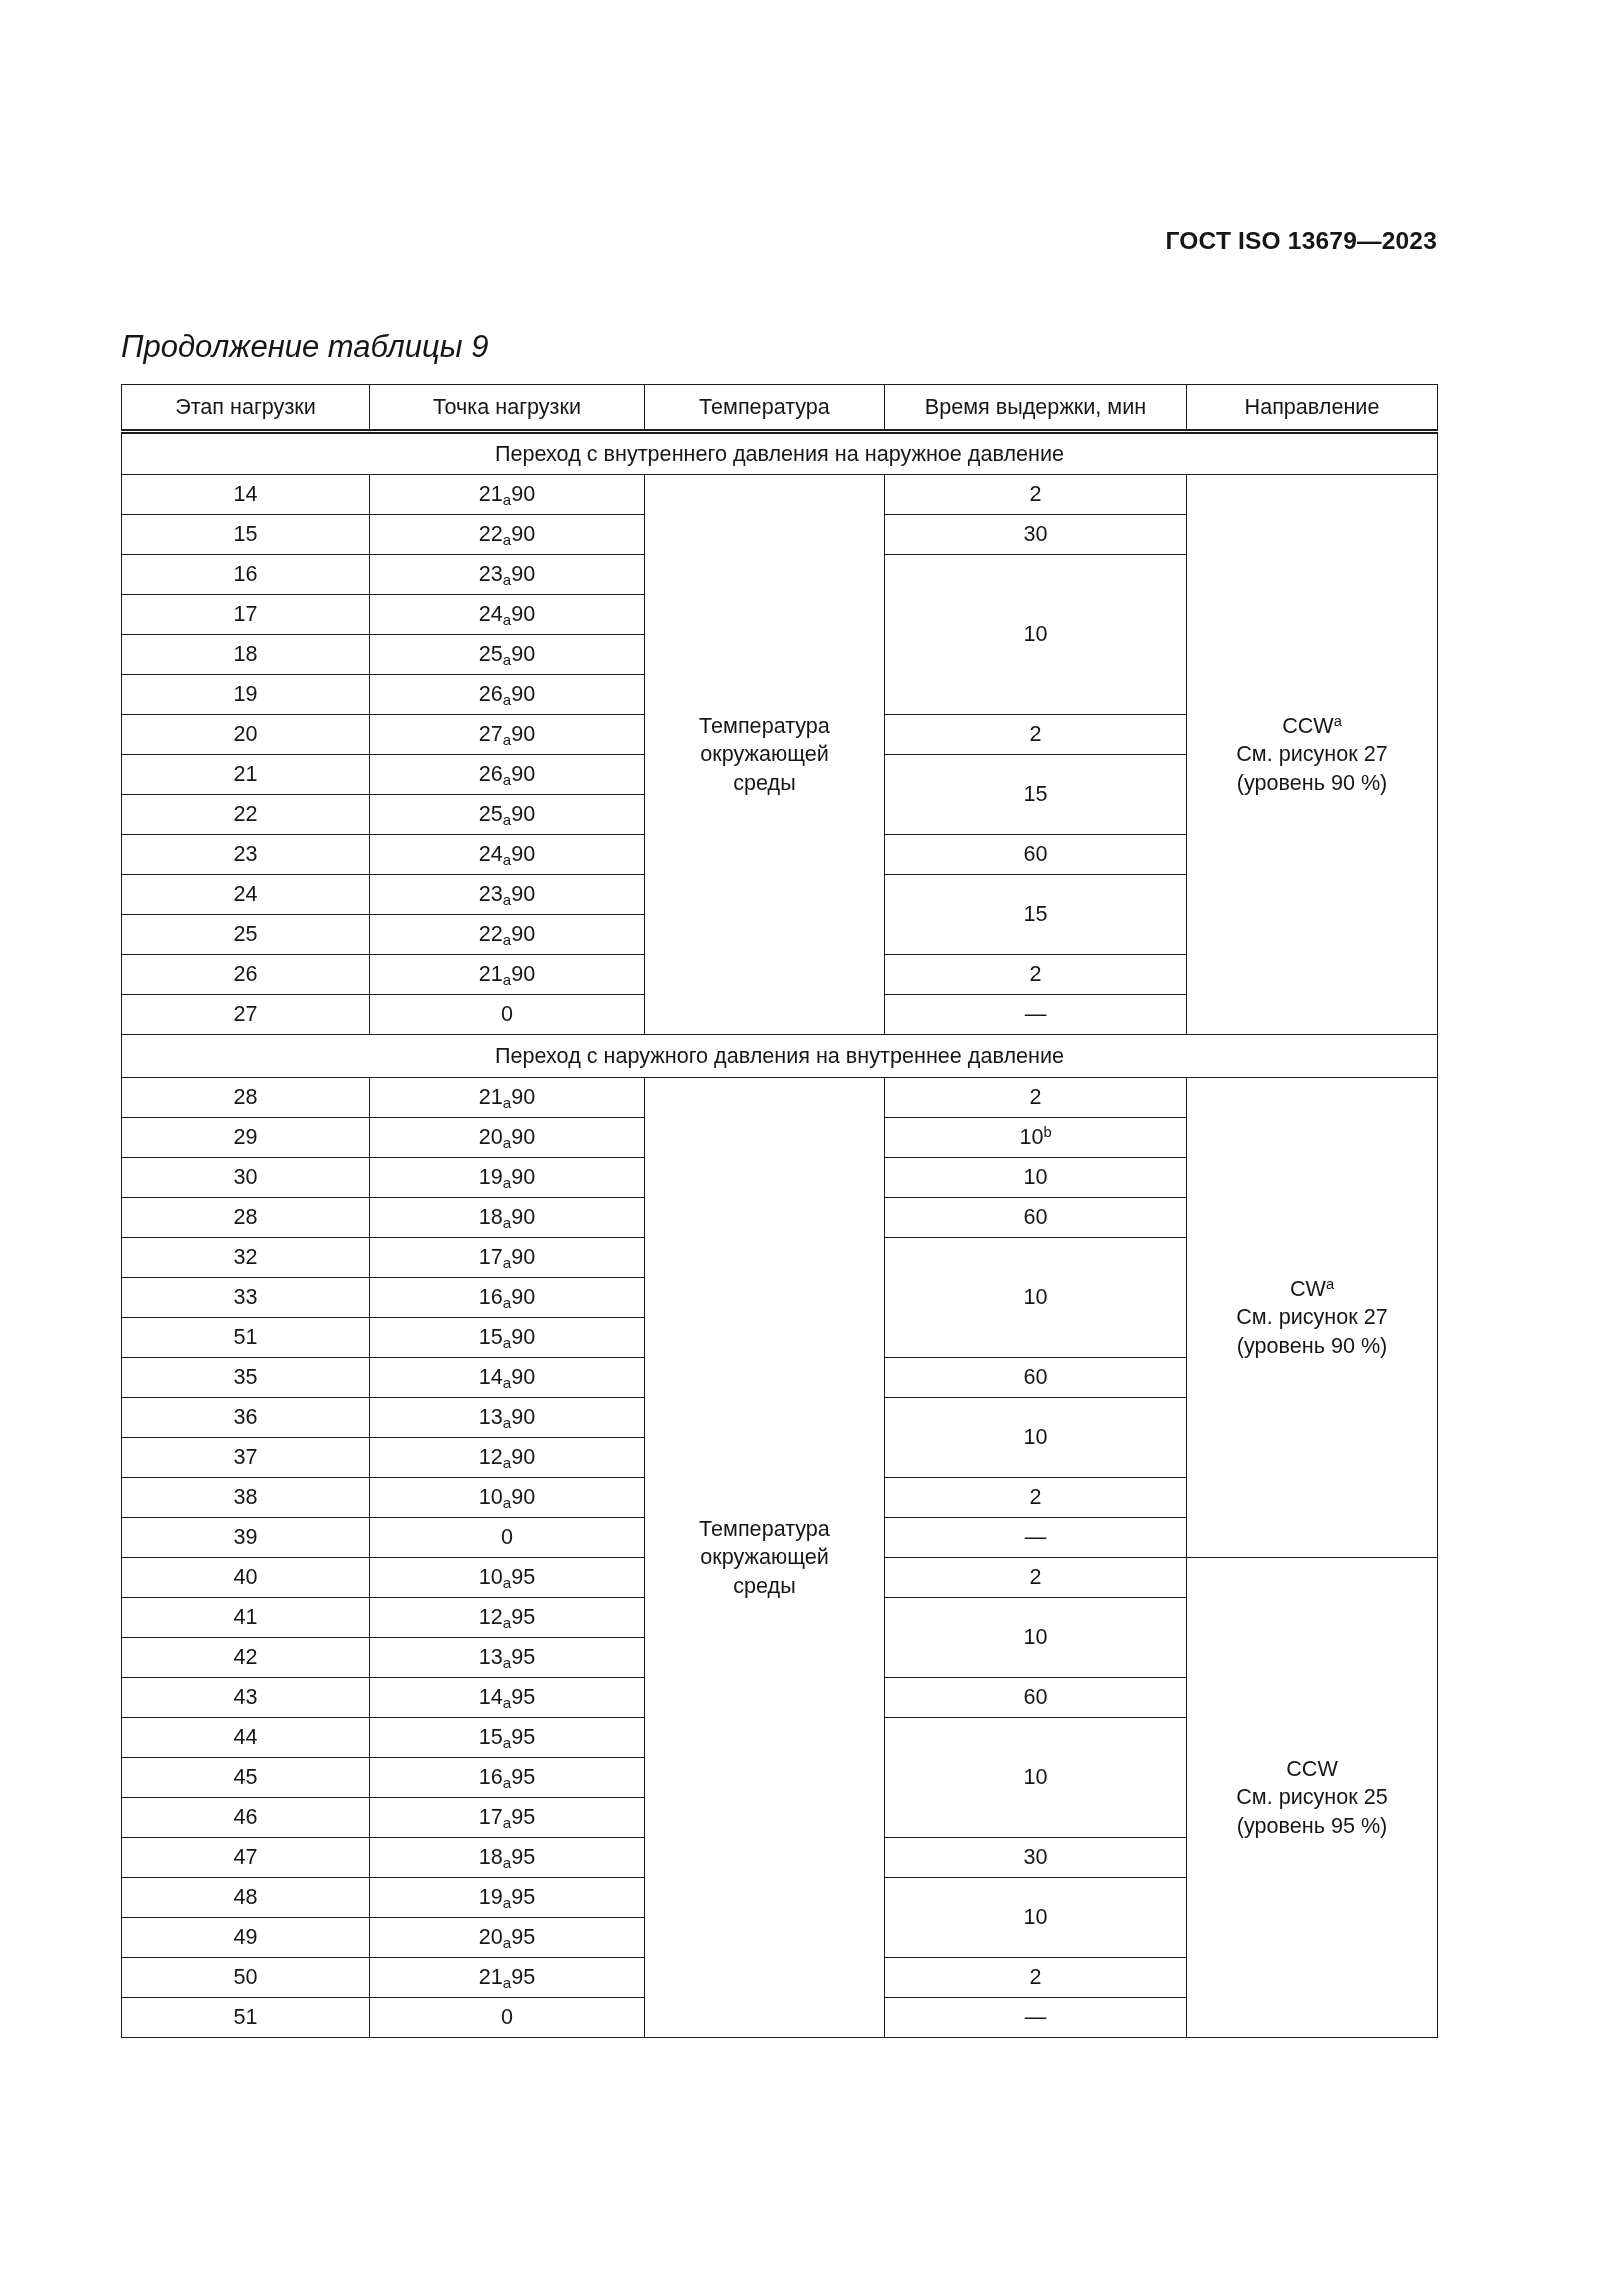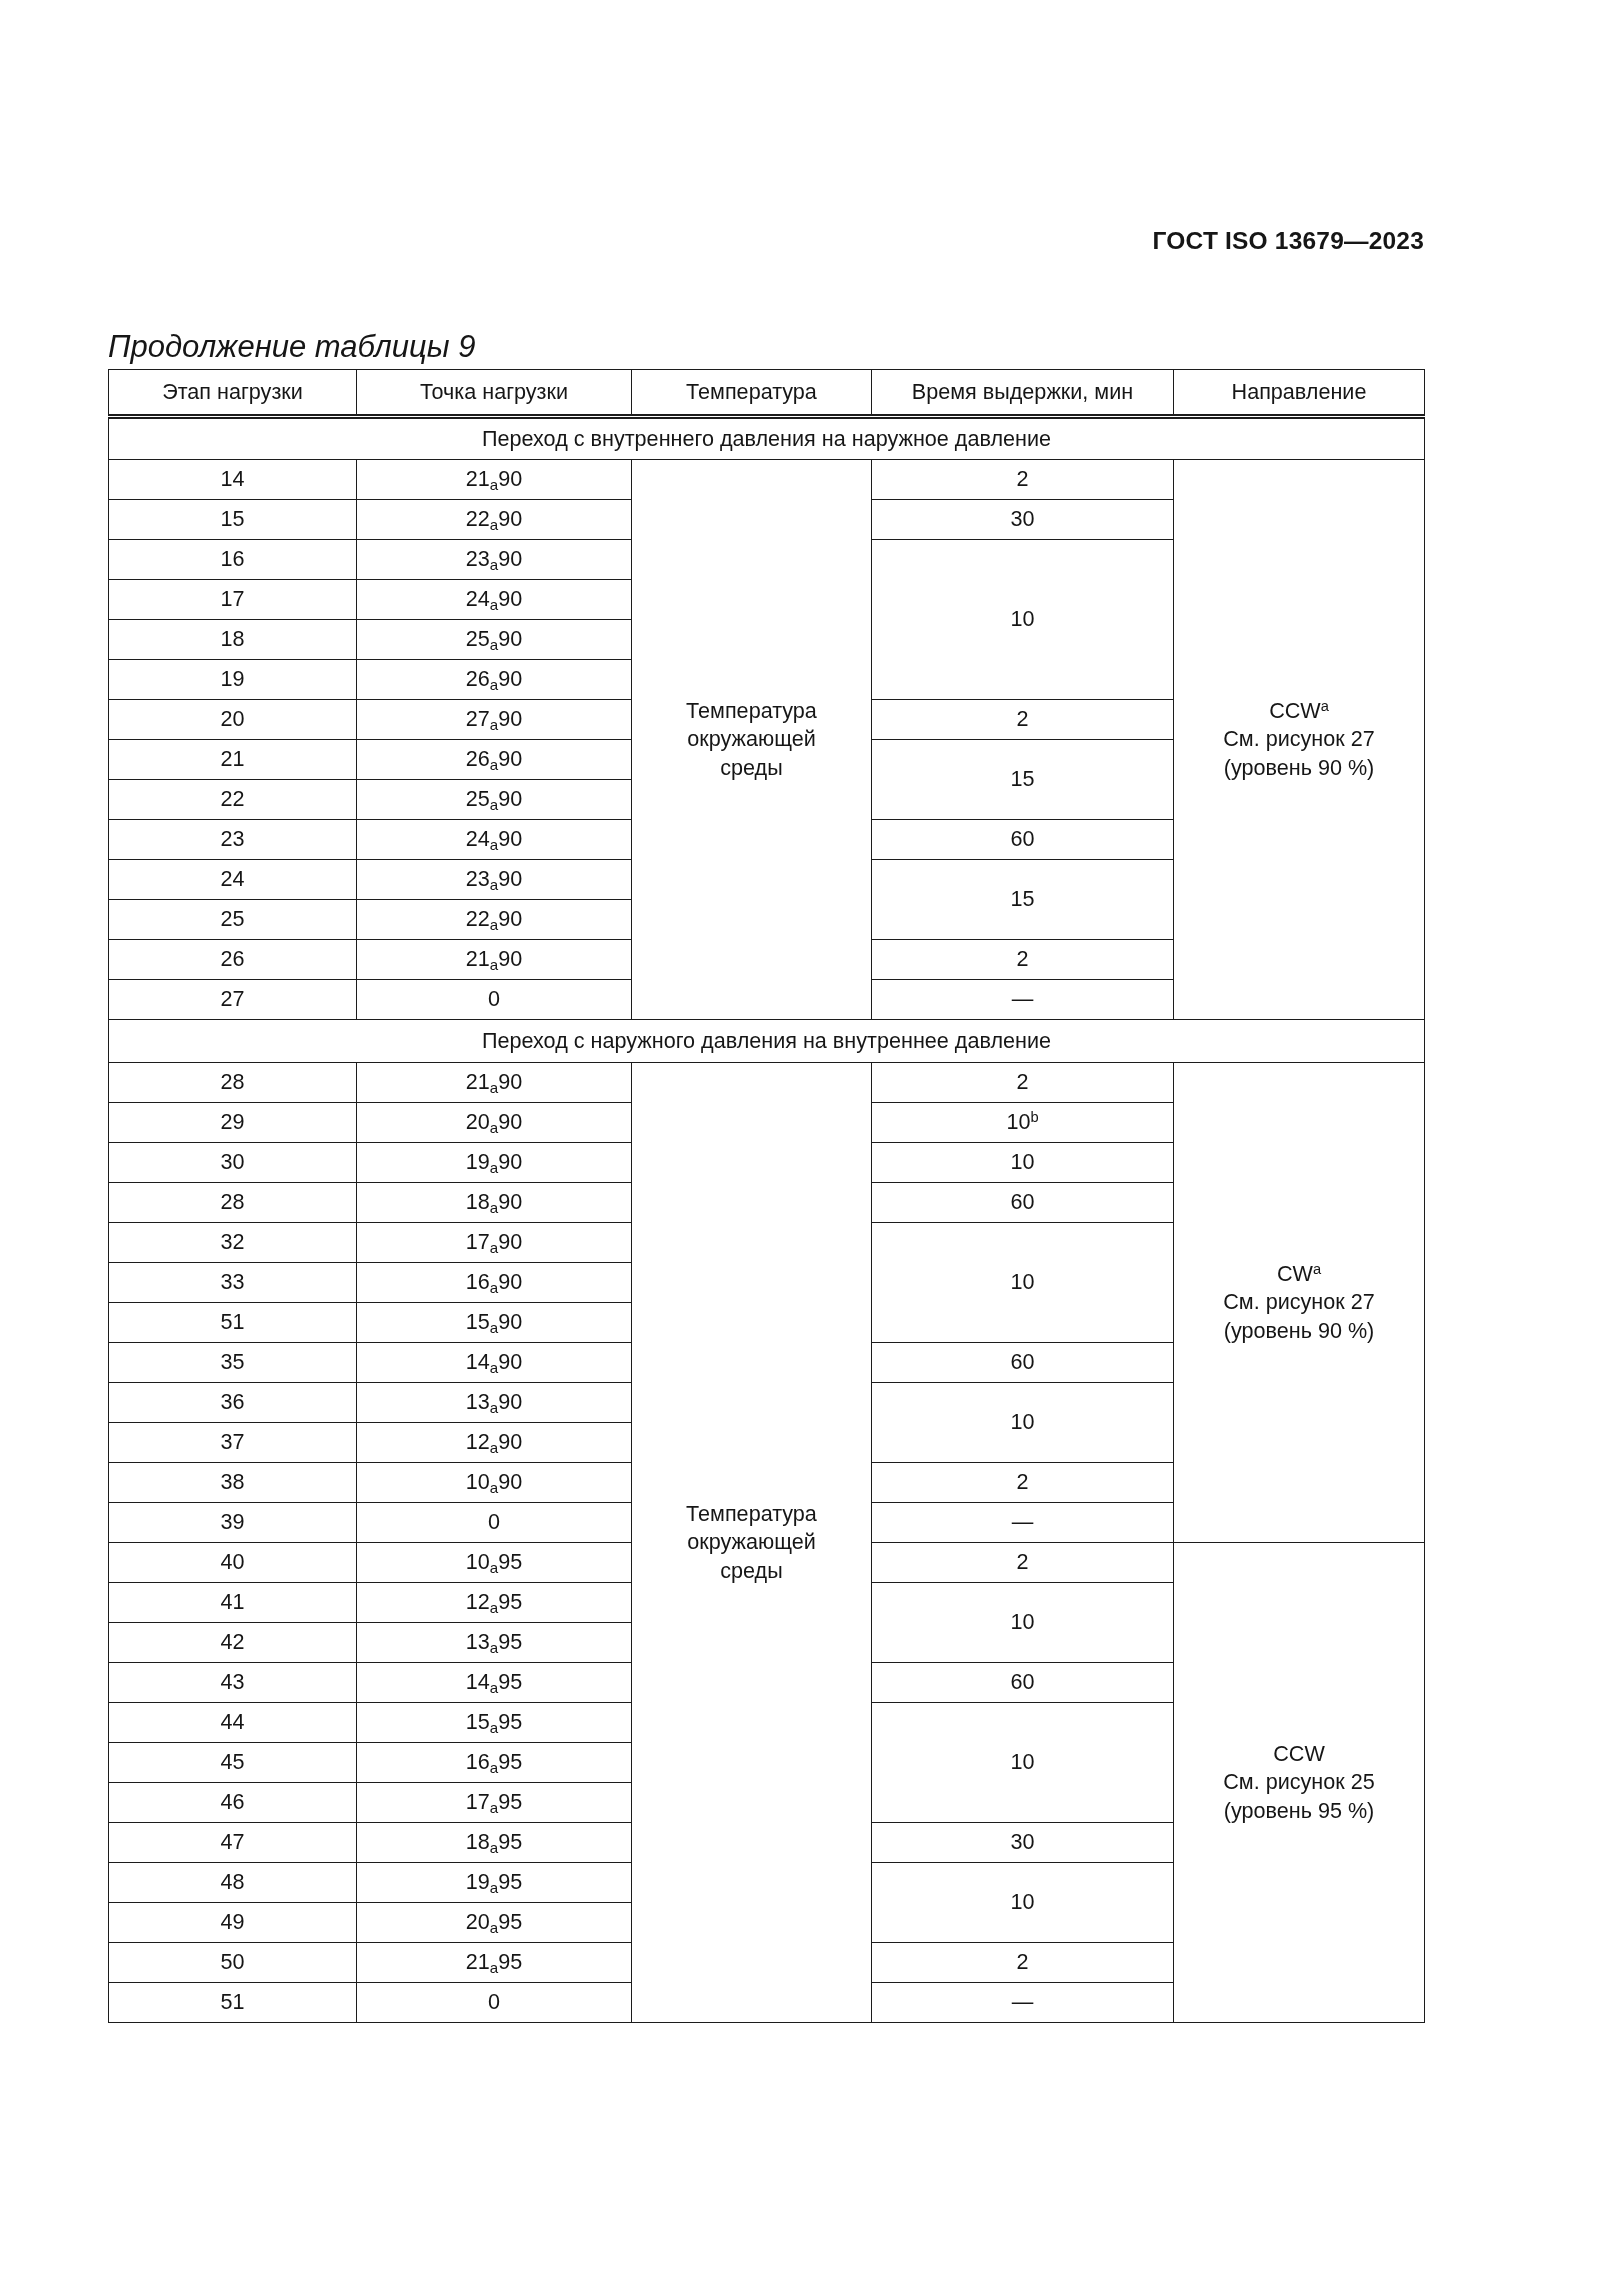--- a/index.html
+++ b/index.html
@@ -8,38 +8,38 @@
   .page {
     position: relative;
     width: 1621px;
     height: 2293px;
     background: #ffffff;
     margin: 0 auto;
     overflow: hidden;
   }
   .content {
     position: absolute;
-    left: 108px;
+    left: 121px;
     top: 0;
     width: 1316px;
   }
   .doc-header {
     margin-top: 227px;
     text-align: right;
     font-weight: bold;
     font-size: 24.5px;
     letter-spacing: 0.2px;
   }
   .caption {
     margin-top: 74px;
     font-style: italic;
     font-size: 31px;
   }
   table.gost-table {
-    margin-top: 4px;
+    margin-top: 19px;
     width: 100%;
     border-collapse: collapse;
     table-layout: fixed;
     font-size: 21.6px;
   }
   table.gost-table th,
   table.gost-table td {
     border: 1.5px solid #1c1c1c;
     text-align: center;
     vertical-align: middle;

